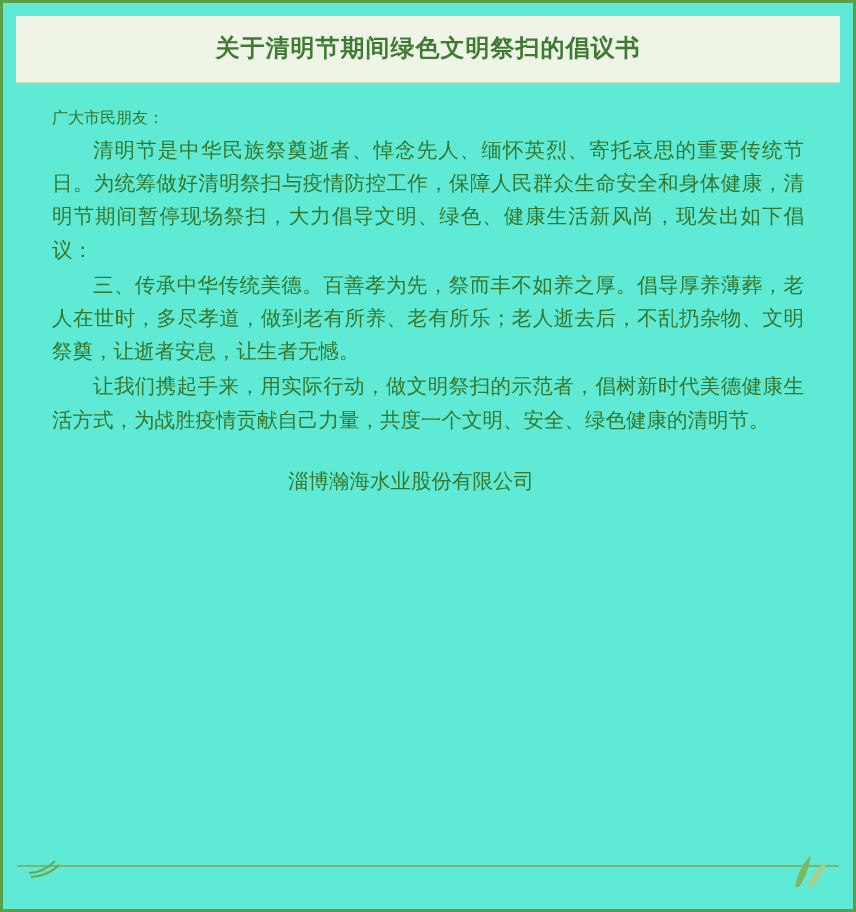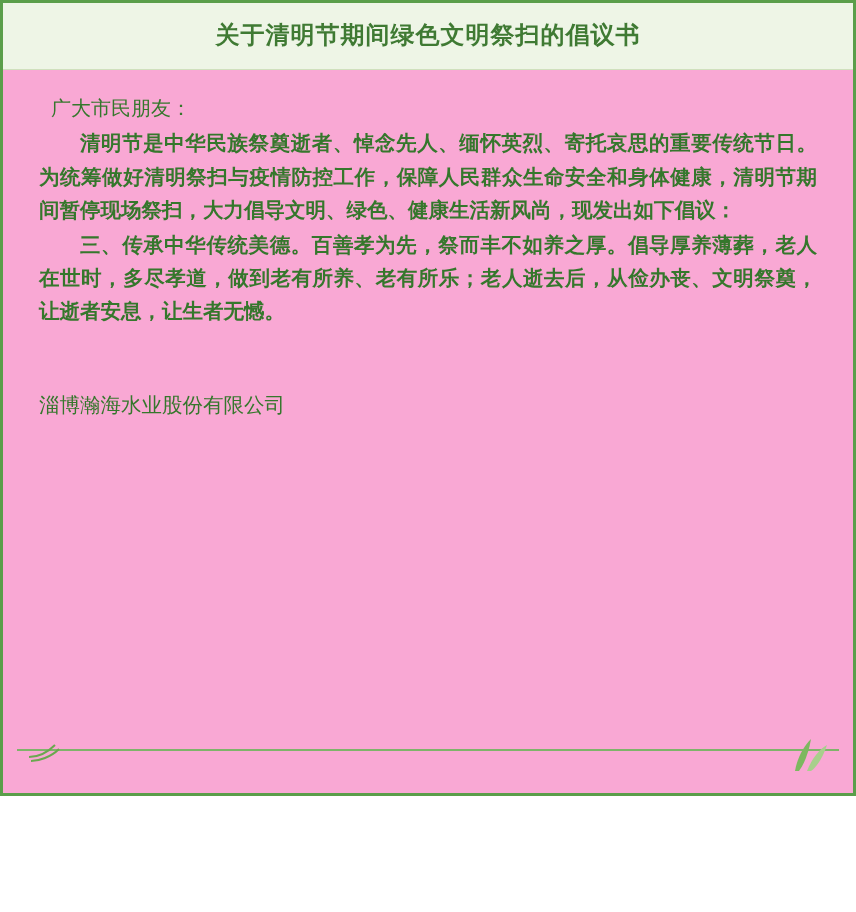--- a/index.html
+++ b/index.html
@@ -9,24 +9,24 @@
   body {
     width: 856px;
     height: 912px;
     background: #ffffff;
     font-family: "Liberation Sans", sans-serif;
   }
   .page {
     position: relative;
     box-sizing: border-box;
     width: 856px;
-    height: 796px;
-    background: #f9a8d4;
+    height: 912px;
+    background: #5eead4;
     border: 3px solid #5a9e4a;
-    padding: 0;
+    padding: 13px;
     overflow: hidden;
   }
   .title-band {
     background: #eef5e6;
     border-bottom: 1px solid #cfe0bd;
     padding: 16px 0 18px 0;
     text-align: center;
   }
   .doc-title {
     color: #3f7a33;
@@ -40,31 +40,30 @@
   }
   .para {
     font-size: 20.5px;
     line-height: 1.62;
     color: #35772c;
     margin: 0 0 2px 0;
     text-align: justify;
   }
   .para.indent {
     text-indent: 2em;
-    font-weight: bold;
   }
   .salutation {
-    font-size: 20px;
+    font-size: 16px;
     line-height: 1.62;
     color: #35772c;
-    margin: 0 0 2px 12px;
+    margin: 0 0 2px 0;
   }
   .signature {
-    margin-top: 60px;
-    text-align: left;
+    margin-top: 28px;
+    text-align: center;
     padding-right: 34px;
   }
   .signature div {
     font-size: 20.5px;
     line-height: 1.7;
     color: #35772c;
   }
   .footer-rule {
     position: absolute;
     left: 14px;
@@ -93,21 +92,22 @@
 
 <div class="page">
 
   <div class="title-band">
     <div class="doc-title">关于清明节期间绿色文明祭扫的倡议书</div>
   </div>
 
   <div class="body-area">
     <p class="salutation">广大市民朋友：</p>
     <p class="para indent">清明节是中华民族祭奠逝者、悼念先人、缅怀英烈、寄托哀思的重要传统节日。为统筹做好清明祭扫与疫情防控工作，保障人民群众生命安全和身体健康，清明节期间暂停现场祭扫，大力倡导文明、绿色、健康生活新风尚，现发出如下倡议：</p>
-    <p class="para indent">三、传承中华传统美德。百善孝为先，祭而丰不如养之厚。倡导厚养薄葬，老人在世时，多尽孝道，做到老有所养、老有所乐；老人逝去后，从俭办丧、文明祭奠，让逝者安息，让生者无憾。</p>
+    <p class="para indent">三、传承中华传统美德。百善孝为先，祭而丰不如养之厚。倡导厚养薄葬，老人在世时，多尽孝道，做到老有所养、老有所乐；老人逝去后，不乱扔杂物、文明祭奠，让逝者安息，让生者无憾。</p>
+    <p class="para indent">让我们携起手来，用实际行动，做文明祭扫的示范者，倡树新时代美德健康生活方式，为战胜疫情贡献自己力量，共度一个文明、安全、绿色健康的清明节。</p>
 
     <div class="signature">
       <div>淄博瀚海水业股份有限公司</div>
     </div>
   </div>
 
   <div class="footer-rule"></div>
 
   <svg class="footer-deco-left" viewBox="0 0 40 22">
     <path d="M4 16 C12 16 22 12 30 4" stroke="#6aa84f" stroke-width="2" fill="none"></path>

